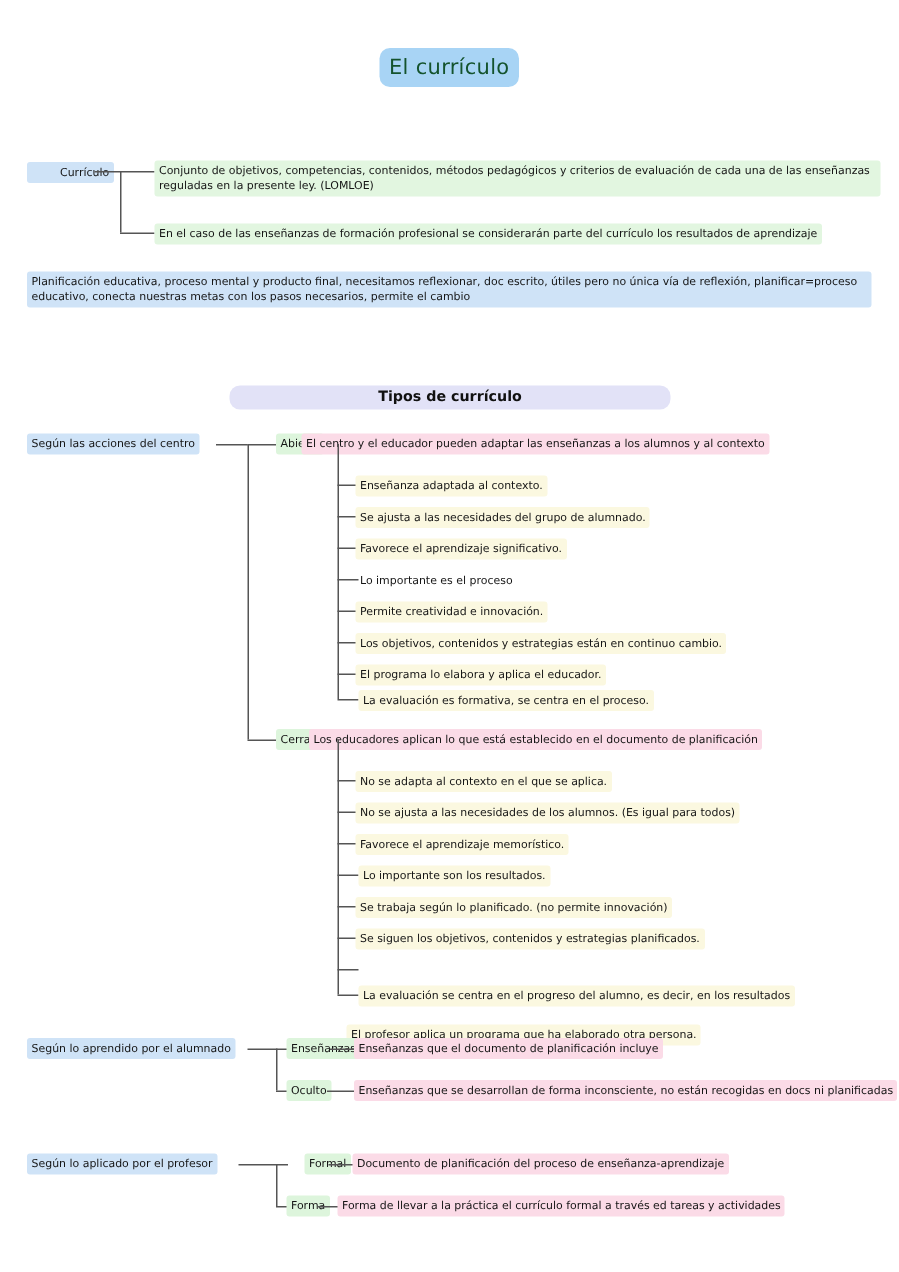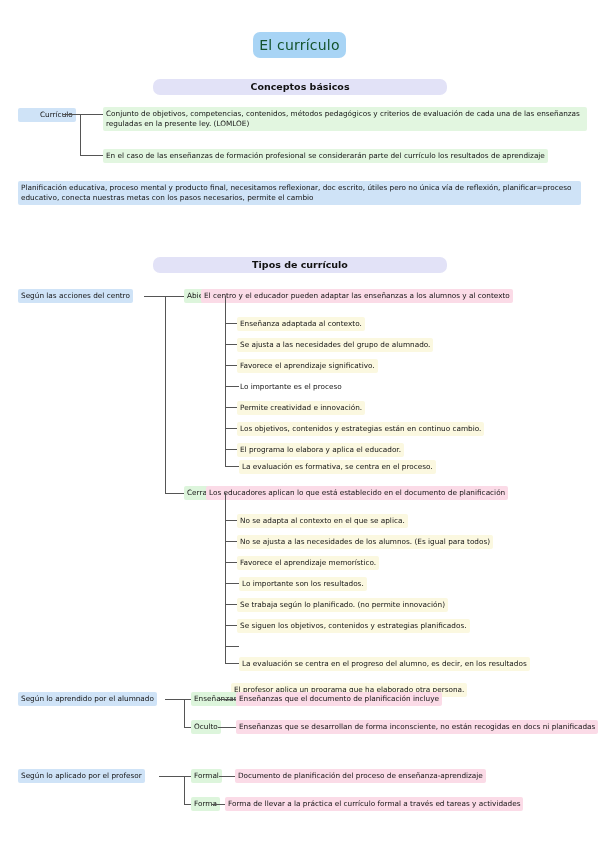--- a/index.html
+++ b/index.html
@@ -70,21 +70,20 @@
   .ln-h { height: 1px; }
   .ln-v { width: 1px; }
 </style>
 </head>
 <body>
 
 <div class="canvas">
 
   <div class="title-pill" style="left:253px; top:32px; width:93px;">El currículo</div>
 
-  <div class="section-pill" style="left:153px; top:79px; width:294px;">Conceptos básicos</div>
 
   <div class="hl hl-blue" style="left:18px; top:108px;padding-left:22px;">Currículo</div>
 
   <div class="ln ln-h" style="left:63px; top:114px; width:17px;"></div>
   <div class="ln ln-v" style="left:80px; top:114px; height:41px;"></div>
   <div class="ln ln-h" style="left:80px; top:114px; width:23px;"></div>
   <div class="ln ln-h" style="left:80px; top:155px; width:23px;"></div>
 
   <div class="hl hl-green wrap" style="left:103px; top:107px; width:478px;">Conjunto de objetivos, competencias, contenidos, métodos pedagógicos y criterios de evaluación de cada una de las enseñanzas reguladas en la presente ley. (LOMLOE)</div>
 
@@ -176,21 +175,21 @@
   <div class="ln ln-h" style="left:218px; top:727px; width:19px;"></div>
   <div class="hl hl-pink" style="left:236px; top:720px;">Enseñanzas que se desarrollan de forma inconsciente, no están recogidas en docs ni planificadas</div>
 
   <div class="hl hl-blue" style="left:18px; top:769px;">Según lo aplicado por el profesor</div>
 
   <div class="ln ln-h" style="left:159px; top:776px; width:25px;"></div>
   <div class="ln ln-v" style="left:184px; top:776px; height:28px;"></div>
   <div class="ln ln-h" style="left:184px; top:776px; width:8px;"></div>
   <div class="ln ln-h" style="left:184px; top:804px; width:8px;"></div>
 
-  <div class="hl hl-lgreen" style="left:191px; top:769px;text-align:right;">Formal</div>
+  <div class="hl hl-lgreen" style="left:203px; top:769px;text-align:right;">Formal</div>
   <div class="ln ln-h" style="left:219px; top:776px; width:17px;"></div>
   <div class="hl hl-pink" style="left:235px; top:769px;">Documento de planificación del proceso de enseñanza-aprendizaje</div>
 
   <div class="hl hl-lgreen" style="left:191px; top:797px;">Forma</div>
   <div class="ln ln-h" style="left:212px; top:804px; width:14px;"></div>
   <div class="hl hl-pink" style="left:225px; top:797px;">Forma de llevar a la práctica el currículo formal a través ed tareas y actividades</div>
 
 </div>
 
 </body></html>

